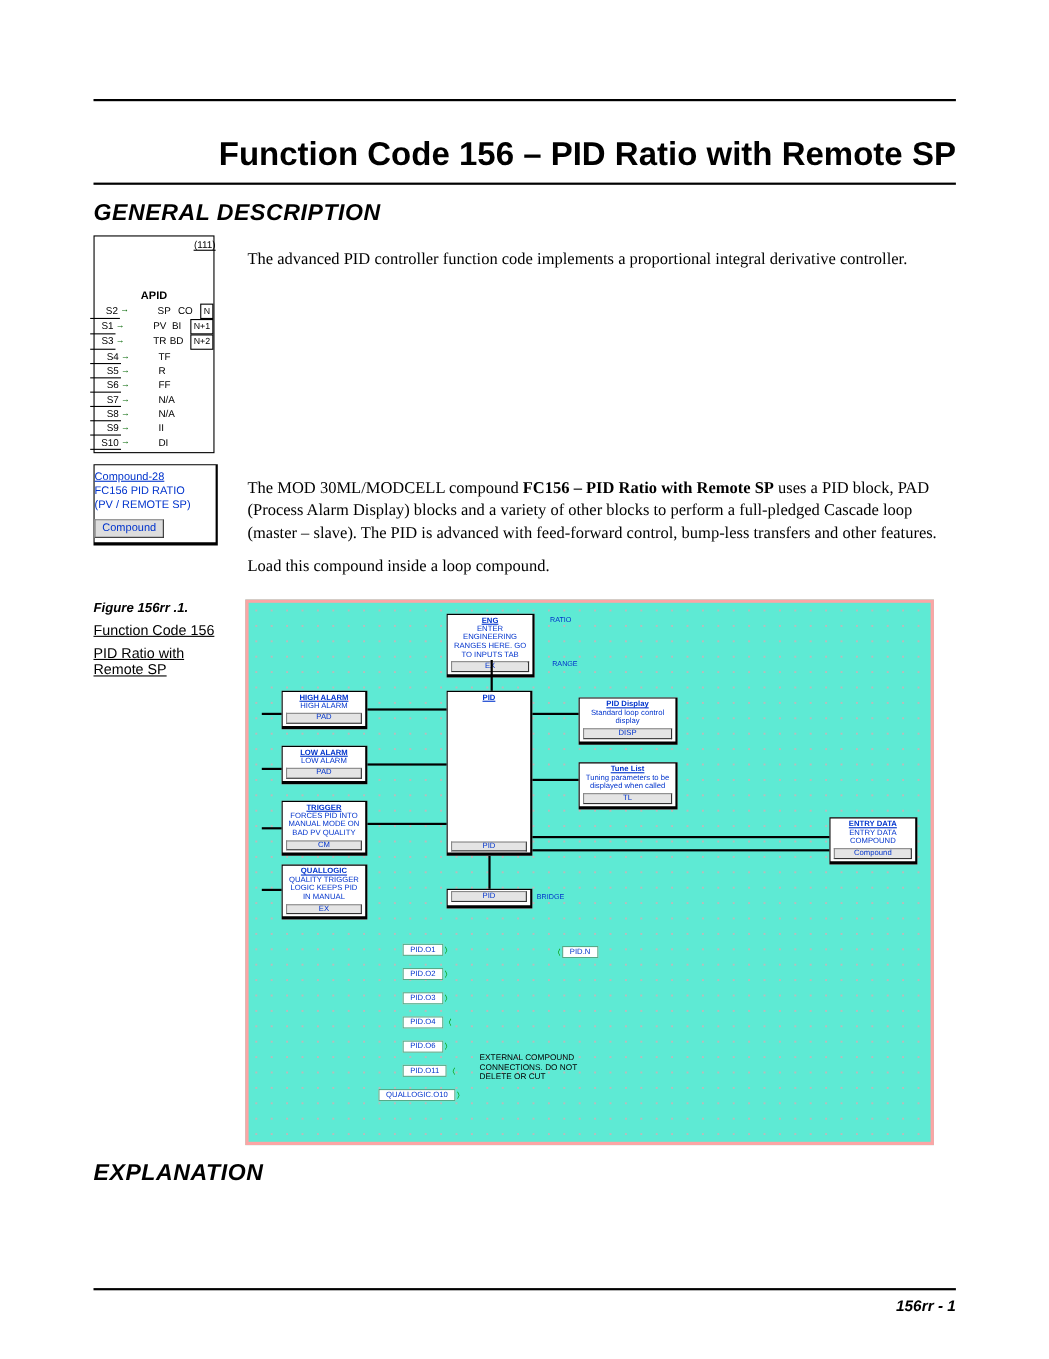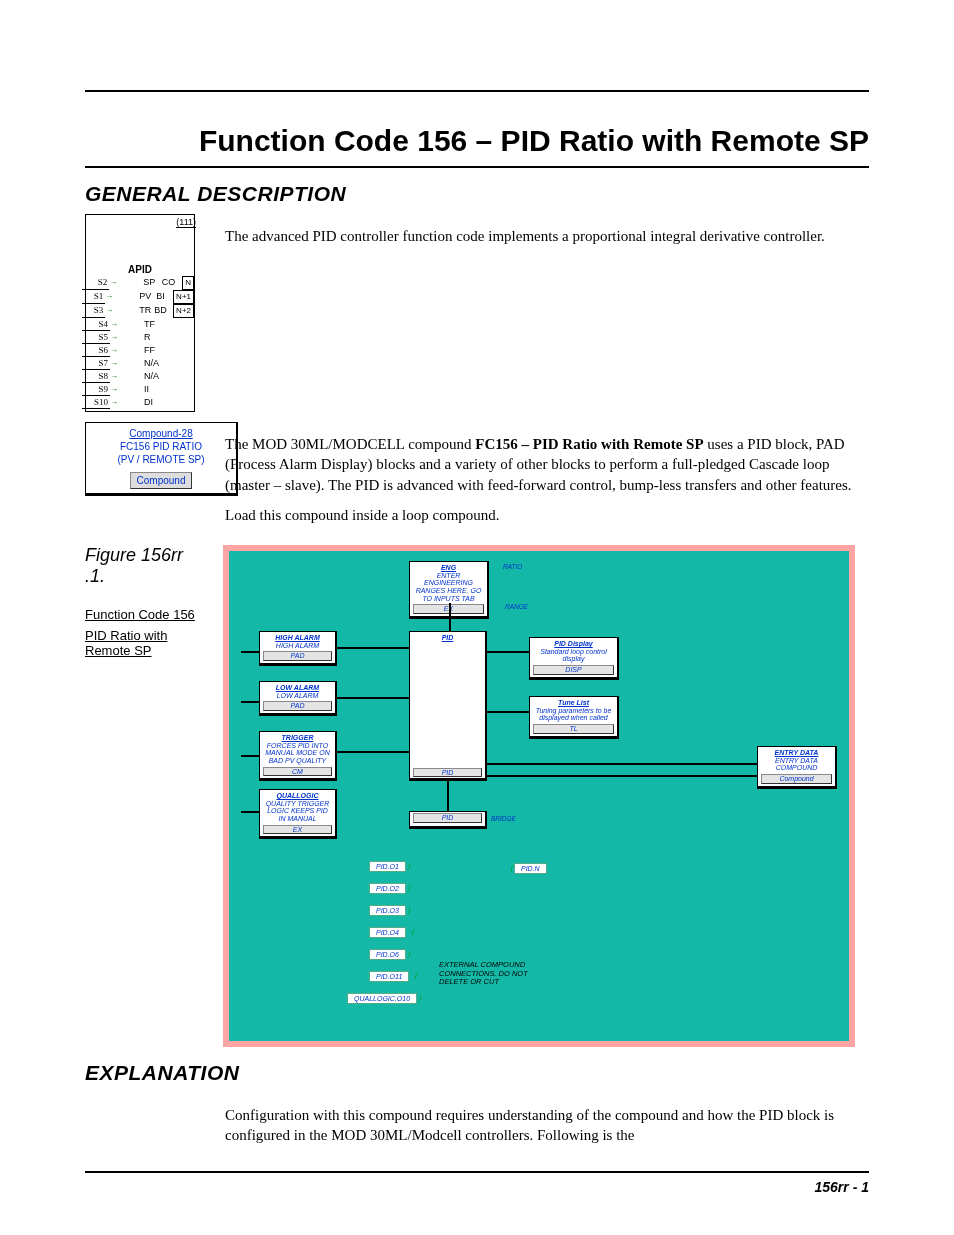--- a/index.html
+++ b/index.html
@@ -53,23 +53,23 @@
   .right-col {
     flex: 1;
     font-size: 15px;
     line-height: 1.35;
     margin-top: 12px;
   }
   .right-col p { margin: 0 0 10px 0; }
   .fig-caption {
     font-family: Arial, Helvetica, sans-serif;
     font-style: italic;
-    font-weight: normal;
-    font-size: 18px;
-    margin-bottom: 20px;
+    font-weight: bold;
+    font-size: 12px;
+    margin-bottom: 6px;
   }
   .fig-desc {
     font-family: Arial, Helvetica, sans-serif;
     font-size: 13px;
     margin-bottom: 6px;
     text-decoration: underline;
   }
   .apid-box {
     border: 1px solid #000;
     width: 108px;
@@ -85,39 +85,37 @@
     padding: 1px 0;
     margin-top: 48px;
   }
   .apid-row { display:flex; line-height: 12px; }
   .apid-row .sig {
     width: 26px;
     border-bottom: 1px solid #000;
     text-align: right;
     padding-right: 2px;
     margin-left: -4px;
-    font-family: Liberation Serif, serif;
   }
   .apid-row .arr { width: 6px; color:#060; font-size:8px; }
   .apid-row .lab { width: 18px; margin-left: 28px; }
   .apid-row .out { width:16px; text-align:center; padding-right:2px; }
   .apid-row .outbox {
     border:1px solid #000; padding:0 2px; margin-left:4px; font-size:8px;
   }
   .code156 { position:absolute; top:2px; right:-2px; font-size:9px; border-bottom:1px solid #000;}
   .compound-box {
     border: 1px solid #000;
     border-bottom-width: 3px;
     border-right-width: 2px;
     width: 110px;
     font-size: 10px;
     font-family: Arial, Helvetica, sans-serif;
     color: #0033cc;
-    text-align: center;
-    padding: 4px 20px;
+    padding: 4px 0;
     line-height: 1.3;
     background: #fff;
   }
   .compound-btn {
     display:inline-block;
     border:1px solid #888;
     border-right-color:#333; border-bottom-color:#333;
     background:#ddd;
     color:#0033cc;
     font-size:10px;
@@ -127,25 +125,24 @@
   .diagram-wrap {
     display:flex;
     align-items:flex-start;
     gap:18px;
     margin-bottom: 14px;
   }
   .diagram-canvas {
     position: relative;
     width: 620px;
     height: 490px;
-    border: 6px solid #fca5a5;
-    background: #14b8a6;
+    border: 3px solid #fca5a5;
+    background: #5eead4;
     overflow: hidden;
     font-family: Arial, Helvetica, sans-serif;
-    font-style: italic;
   }
   .dot-grid {
     position:absolute; inset:0;
     background-image: radial-gradient(#bbb 0.7px, transparent 0.7px);
     background-size: 14px 14px;
   }
   .dblock {
     position:absolute;
     border:1px solid #000;
     border-bottom-width:3px;
@@ -385,22 +382,16 @@
 
       <div class="ext-note" style="left:210px; top:410px;">
         <div>EXTERNAL COMPOUND</div>
         <div>CONNECTIONS. DO NOT</div>
         <div>DELETE OR CUT</div>
       </div>
     </div>
   </div>
 
   <h2 class="section">EXPLANATION</h2>
-  <div class="two-col">
-    <div class="left-col"></div>
-    <div class="right-col">
-      <p>Configuration with this compound requires understanding of the compound and how the PID block is configured in the MOD 30ML/Modcell controllers. Following is the</p>
-    </div>
-  </div>
 
   <div class="footer-rule"></div>
   <div class="footer">156rr - 1</div>
 </div>
 
 </body></html>

